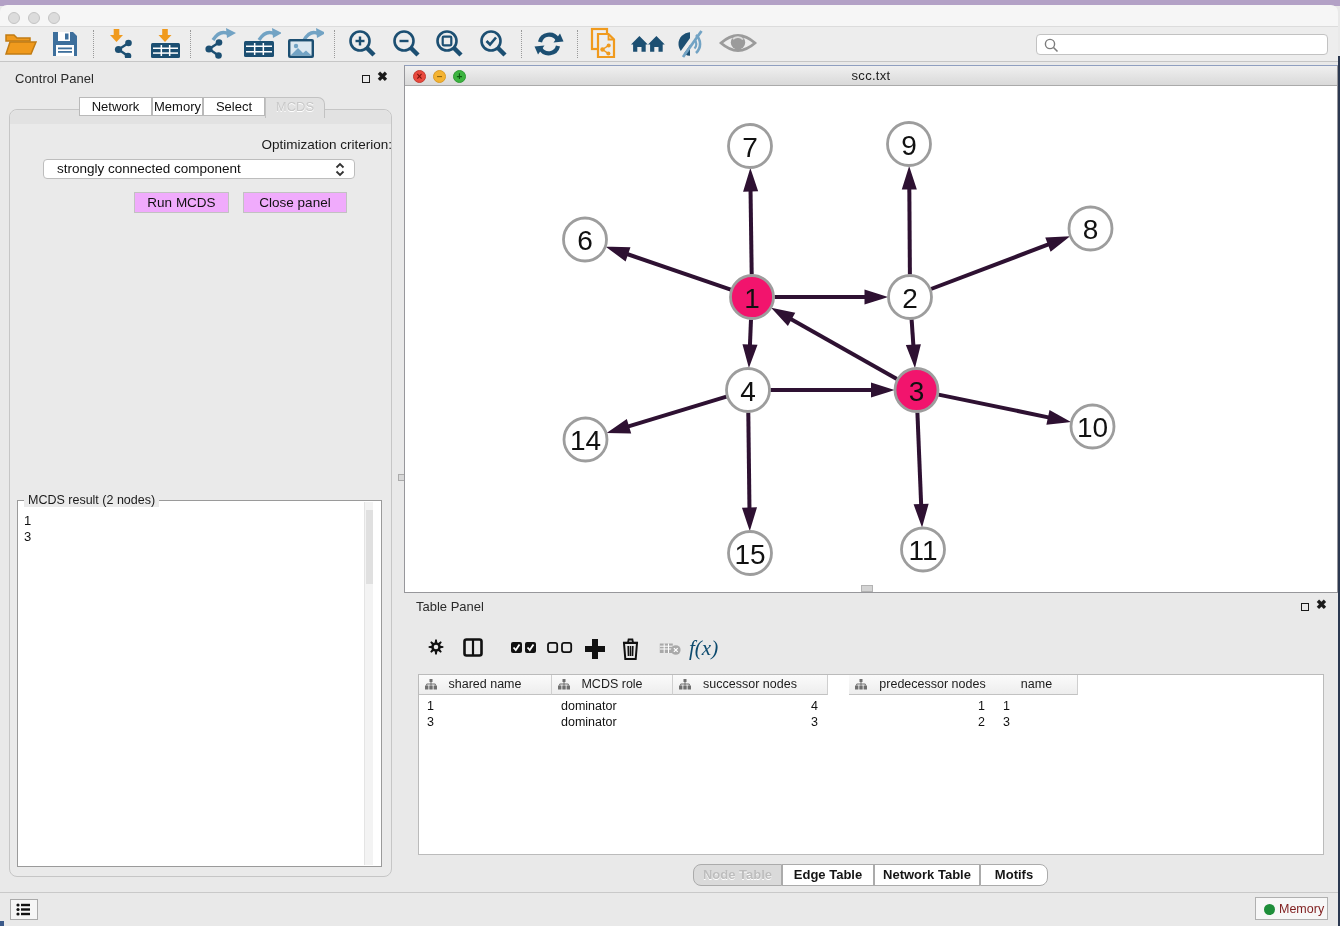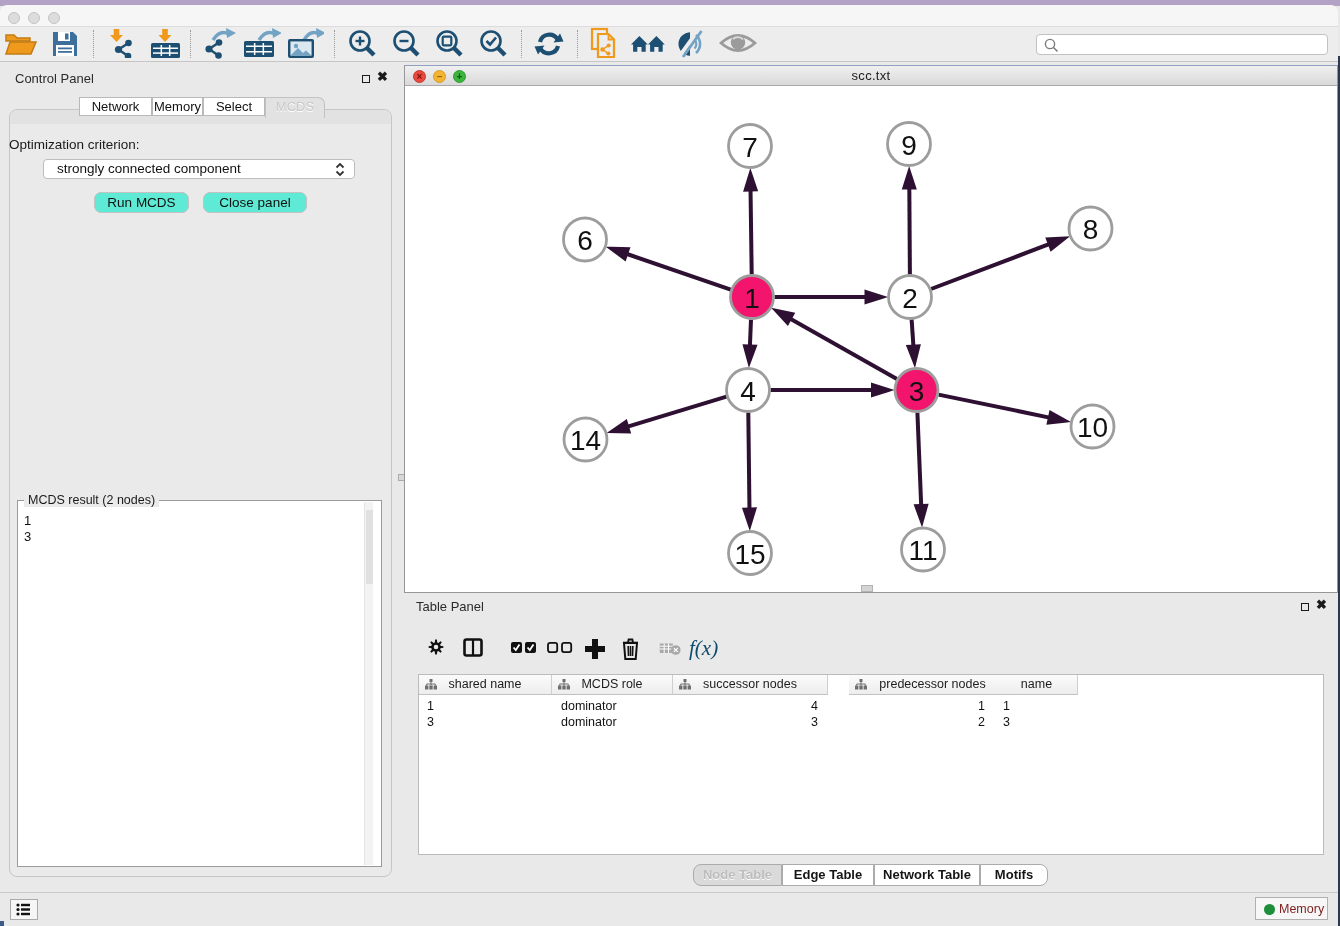--- a/index.html
+++ b/index.html
@@ -15,23 +15,23 @@
 .sep { position:absolute; top:3px; height:28px; width:0; border-left:1px dotted #9a9a9a; }
 .ticon { position:absolute; top:0; }
 #search { position:absolute; left:1036px; top:7px; width:292px; height:21px; background:#fff; border:1px solid #c2c2c2; border-radius:4px; }
 
 #cp-title { left:15px; top:71px; font-size:13px; color:#2b2b2b; }
 #cp-sq { left:362px; top:75px; width:8px; height:8px; border:1.5px solid #1a1a1a; }
 #cp-x { left:377px; top:69px; font-size:13px; font-weight:bold; color:#1a1a1a; }
 #cp-panel { left:9px; top:109px; width:383px; height:768px; background:#eaeaea; border:1px solid #c6c6c6; border-radius:8px; }
 #cp-panel:before { content:""; position:absolute; left:0; top:0; width:100%; height:14px; background:#e2e2e2; border-radius:8px 8px 0 0; }
 .tab { position:absolute; top:97px; height:19px; background:#fff; border:1px solid #b9b9b9; font-size:13px; color:#111; text-align:center; line-height:17px; z-index:5; }
-#opt-label { left:9px; top:137px; width:383px; text-align:left; font-size:13.5px; color:#1a1a1a; }
+#opt-label { left:9px; top:137px; width:383px; text-align:right; font-size:13.5px; color:#1a1a1a; }
 #dropdown { left:43px; top:159px; width:312px; height:20px; background:#fff; border:1px solid #bdbdbd; border-radius:4px; font-size:13.5px; color:#111; line-height:18px; padding-left:13px; }
-.btn { position:absolute; top:192px; height:21px; background:#5eead4; border:1px solid #c2c2c2; border-radius:7px; font-size:13.5px; color:#111; text-align:center; line-height:19px; }
+.btn { position:absolute; top:192px; height:21px; background:#f0abfc; border:1px solid #c2c2c2; border-radius:0; font-size:13.5px; color:#111; text-align:center; line-height:19px;margin-left:40px; }
 #mcds-box { left:17px; top:500px; width:365px; height:367px; background:#fff; border:1px solid #9a9a9a; }
 #mcds-label { left:24px; top:493px; background:#eaeaea; padding:0 4px; font-size:12.5px; color:#1a1a1a; z-index:3; }
 #mcds-scroll { position:absolute; right:8px; top:1px; width:9px; height:363px; background:#f3f3f3; border-left:1px solid #e4e4e4; }
 #mcds-thumb { position:absolute; left:1px; top:8px; width:7px; height:74px; background:#e0e0e0; }
 .mcds-item { position:absolute; left:6px; font-size:13px; color:#111; }
 #splitgrip { left:398px; top:474px; width:7px; height:7px; background:#d8d8d8; border:1px solid #ababab; }
 
 #net-win { left:404px; top:65px; width:934px; height:528px; border:1px solid #97979b; border-top:1px solid #8f9fc0; background:#fff; }
 #net-title { position:absolute; left:0; top:0; width:100%; height:20px; background:linear-gradient(#f0f0f0,#d9d9d9); border-bottom:1px solid #aaa; }
 #net-title span { display:block; text-align:center; font-size:13px; color:#1c1c1c; line-height:20px; letter-spacing:0.3px; }

